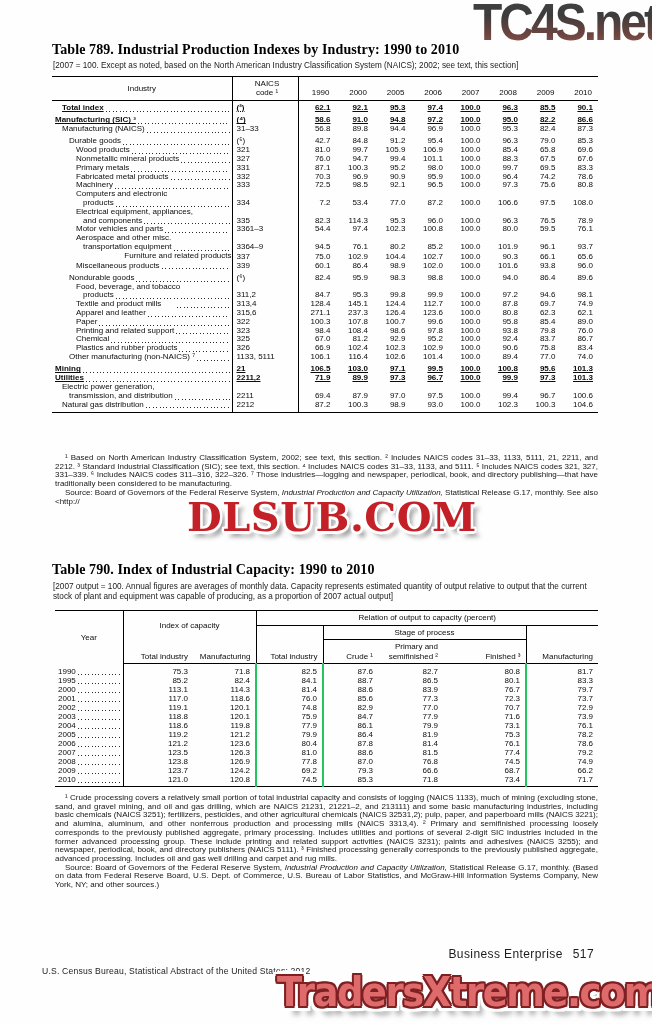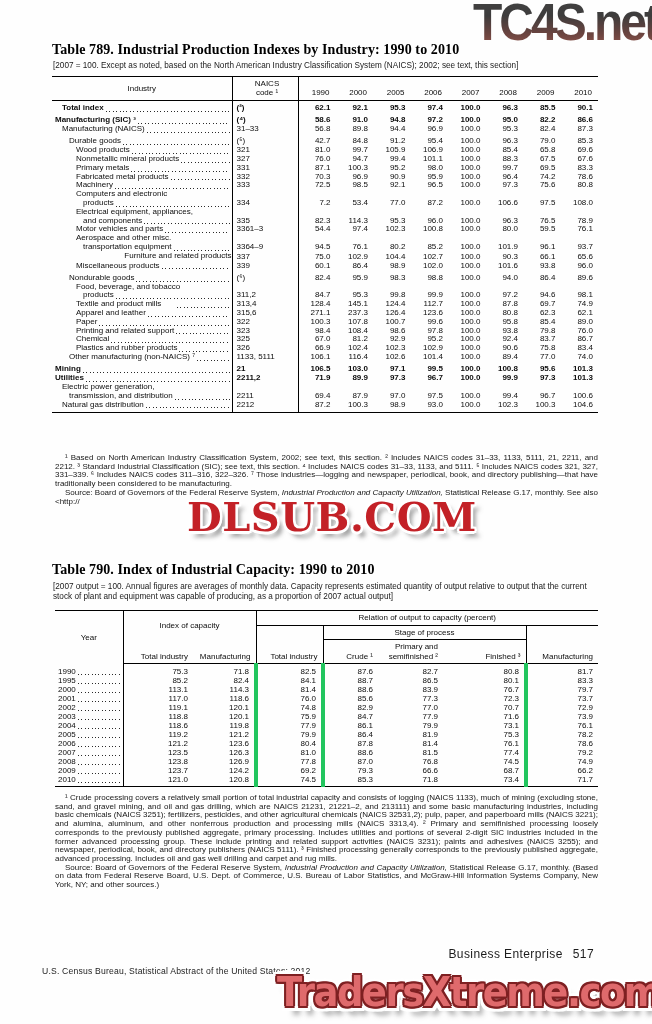--- a/index.html
+++ b/index.html
@@ -31,41 +31,41 @@
   #t789 thead th.h-industry { text-align:center; }
   #t789 thead th.h-naics { text-align:center; }
   #t789 thead th.h-year { text-align:right; padding-right:6px; vertical-align:bottom; }
   #t789 .c-lbl { border-right:1px solid #000; }
   #t789 .c-naics { border-right:1px solid #000; padding-left:4px; }
   #t789 tbody td { vertical-align:bottom; line-height:8.8px; padding:0; }
   #t789 tbody td.num { text-align:right; padding-right:5px; }
   #t789 tbody tr.gap td { padding-top:3.5px; }
   #t789 tbody tr.first td { padding-top:3px; }
   #t789 tbody tr:last-child td { border-bottom:1.2px solid #000; padding-bottom:2.5px; }
-  #t789 tbody tr.b td { font-weight:bold; }
+  #t789 tbody tr.b td { font-weight:bold;text-decoration:underline; }
 
   .lline { display:flex; align-items:flex-end; }
   .ltxt { white-space:nowrap; }
   .dots { flex:1; min-width:4px; height:1px; margin:0 2px 1px 2px;
           background:repeating-linear-gradient(90deg,#2a2a2a 0 1px,transparent 1px 3.4px); }
 
   
   #t790 { position:absolute; top:610px; left:55px; width:543px; border-top:1.2px solid #000; }
   #t790 thead th { padding:2px 0; line-height:9.5px; }
   #t790 th.h-year { border-right:1px solid #000; text-align:center; vertical-align:middle; }
   #t790 th.h-idxcap { text-align:center; vertical-align:middle; }
   #t790 th.h-rel { text-align:center; border-bottom:1px solid #000; border-left:1px solid #000; }
   #t790 th.h-e1 { border-left:1px solid #000; }
   #t790 th.h-stage { text-align:center; border-bottom:1px solid #000; border-left:1px solid #000; }
   #t790 th.h-e2 { border-left:1px solid #000; }
   #t790 tr.hrow3 th { border-bottom:1px solid #000; text-align:right; padding-right:5px; vertical-align:bottom; white-space:pre-line; }
   #t790 tr.hrow3 th.bl { border-left:1px solid #000; }
   #t790 tbody td { text-align:right; padding:0 5px 0 0; line-height:9.05px; vertical-align:bottom; }
   #t790 tbody td.yr { text-align:left; padding:0; border-right:1px solid #000; }
-  #t790 tbody td.bl { border-left:4px solid #22c55e; }
+  #t790 tbody td.bl { border-left:2px solid #22c55e; }
   #t790 tbody tr.first td { padding-top:2.5px; }
   #t790 tbody tr:last-child td { border-bottom:1.2px solid #000; padding-bottom:2px; }
 
   
   .fnblock { position:absolute; left:55px; width:543px; font-size:8px; line-height:8.7px; color:#161616; }
   #fn789 { top:454px; }
   #fn790 { top:794px; }
   .fnpara { text-indent:10px; text-align:justify; }
   .fnpara i { font-style:italic; }
 

